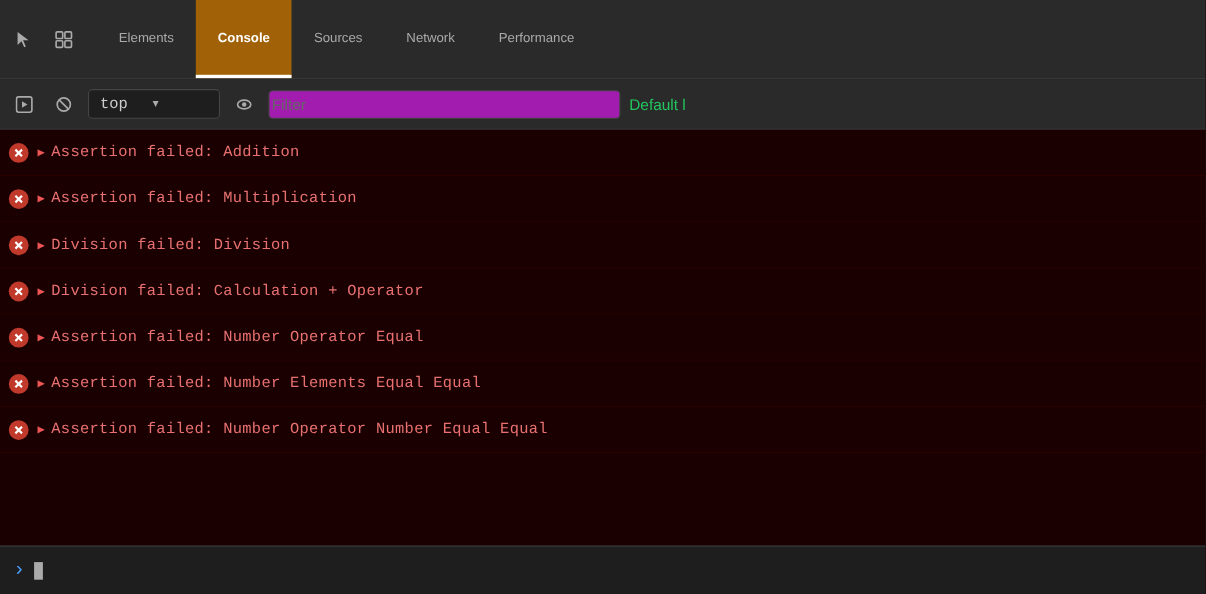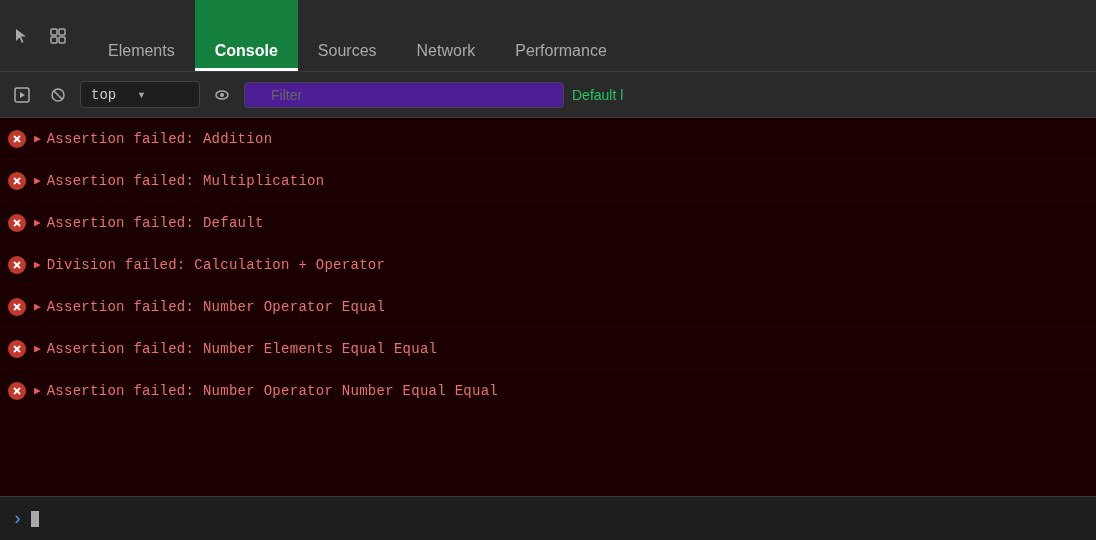--- a/index.html
+++ b/index.html
@@ -35,33 +35,33 @@
       display: flex;
       align-items: center;
       justify-content: center;
       color: #aaa;
       cursor: pointer;
       border-radius: 4px;
     }
 
     .tab {
       padding: 8px 20px;
-      font-size: 16px;
+      font-size: 12px;
       color: #aaa;
       cursor: pointer;
       height: 100%;
       display: flex;
-      align-items: flex-end;
+      align-items: center;
       border-bottom: 3px solid transparent;
       font-family: -apple-system, BlinkMacSystemFont, 'Segoe UI', sans-serif;
     }
 
     .tab.active {
       color: #fff;
-      background: #15803d;
+      background: #a16207;
       border-bottom: 3px solid #fff;
       font-weight: 600;
     }
 
     
     .toolbar {
       display: flex;
       align-items: center;
       background: #2a2a2a;
       border-bottom: 1px solid #3a3a3a;
@@ -91,24 +91,24 @@
       padding: 4px 10px;
       color: #ccc;
       font-size: 14px;
       cursor: pointer;
       gap: 21px;
       min-width: 120px;
     }
 
     .filter-input {
       flex: 1;
-      background: #4c1d95;
+      background: #a21caf;
       border: 1px solid #444;
       border-radius: 4px;
-      padding: 4px 26px;
+      padding: 4px 2px;
       color: #ccc;
       font-size: 14px;
       outline: none;
       max-width: 320px;
     }
 
     .filter-input::placeholder { color: #666; }
 
     .default-label {
       color: #22c55e;
@@ -276,21 +276,21 @@
       <span class="error-text">Assertion failed: Multiplication</span>
     </div>
     <div class="console-row">
       <div class="error-icon">
         <svg width="12" height="12" viewBox="0 0 12 12">
           <line x1="3" y1="3" x2="9" y2="9" stroke="white" stroke-width="2"></line>
           <line x1="9" y1="3" x2="3" y2="9" stroke="white" stroke-width="2"></line>
         </svg>
       </div>
       <span class="triangle">▶</span>
-      <span class="error-text">Assertion failed: Default</span>
+      <span class="error-text">Division failed: Division</span>
     </div>
     <div class="console-row">
       <div class="error-icon">
         <svg width="12" height="12" viewBox="0 0 12 12">
           <line x1="3" y1="3" x2="9" y2="9" stroke="white" stroke-width="2"></line>
           <line x1="9" y1="3" x2="3" y2="9" stroke="white" stroke-width="2"></line>
         </svg>
       </div>
       <span class="triangle">▶</span>
       <span class="error-text">Division failed: Calculation + Operator</span>

